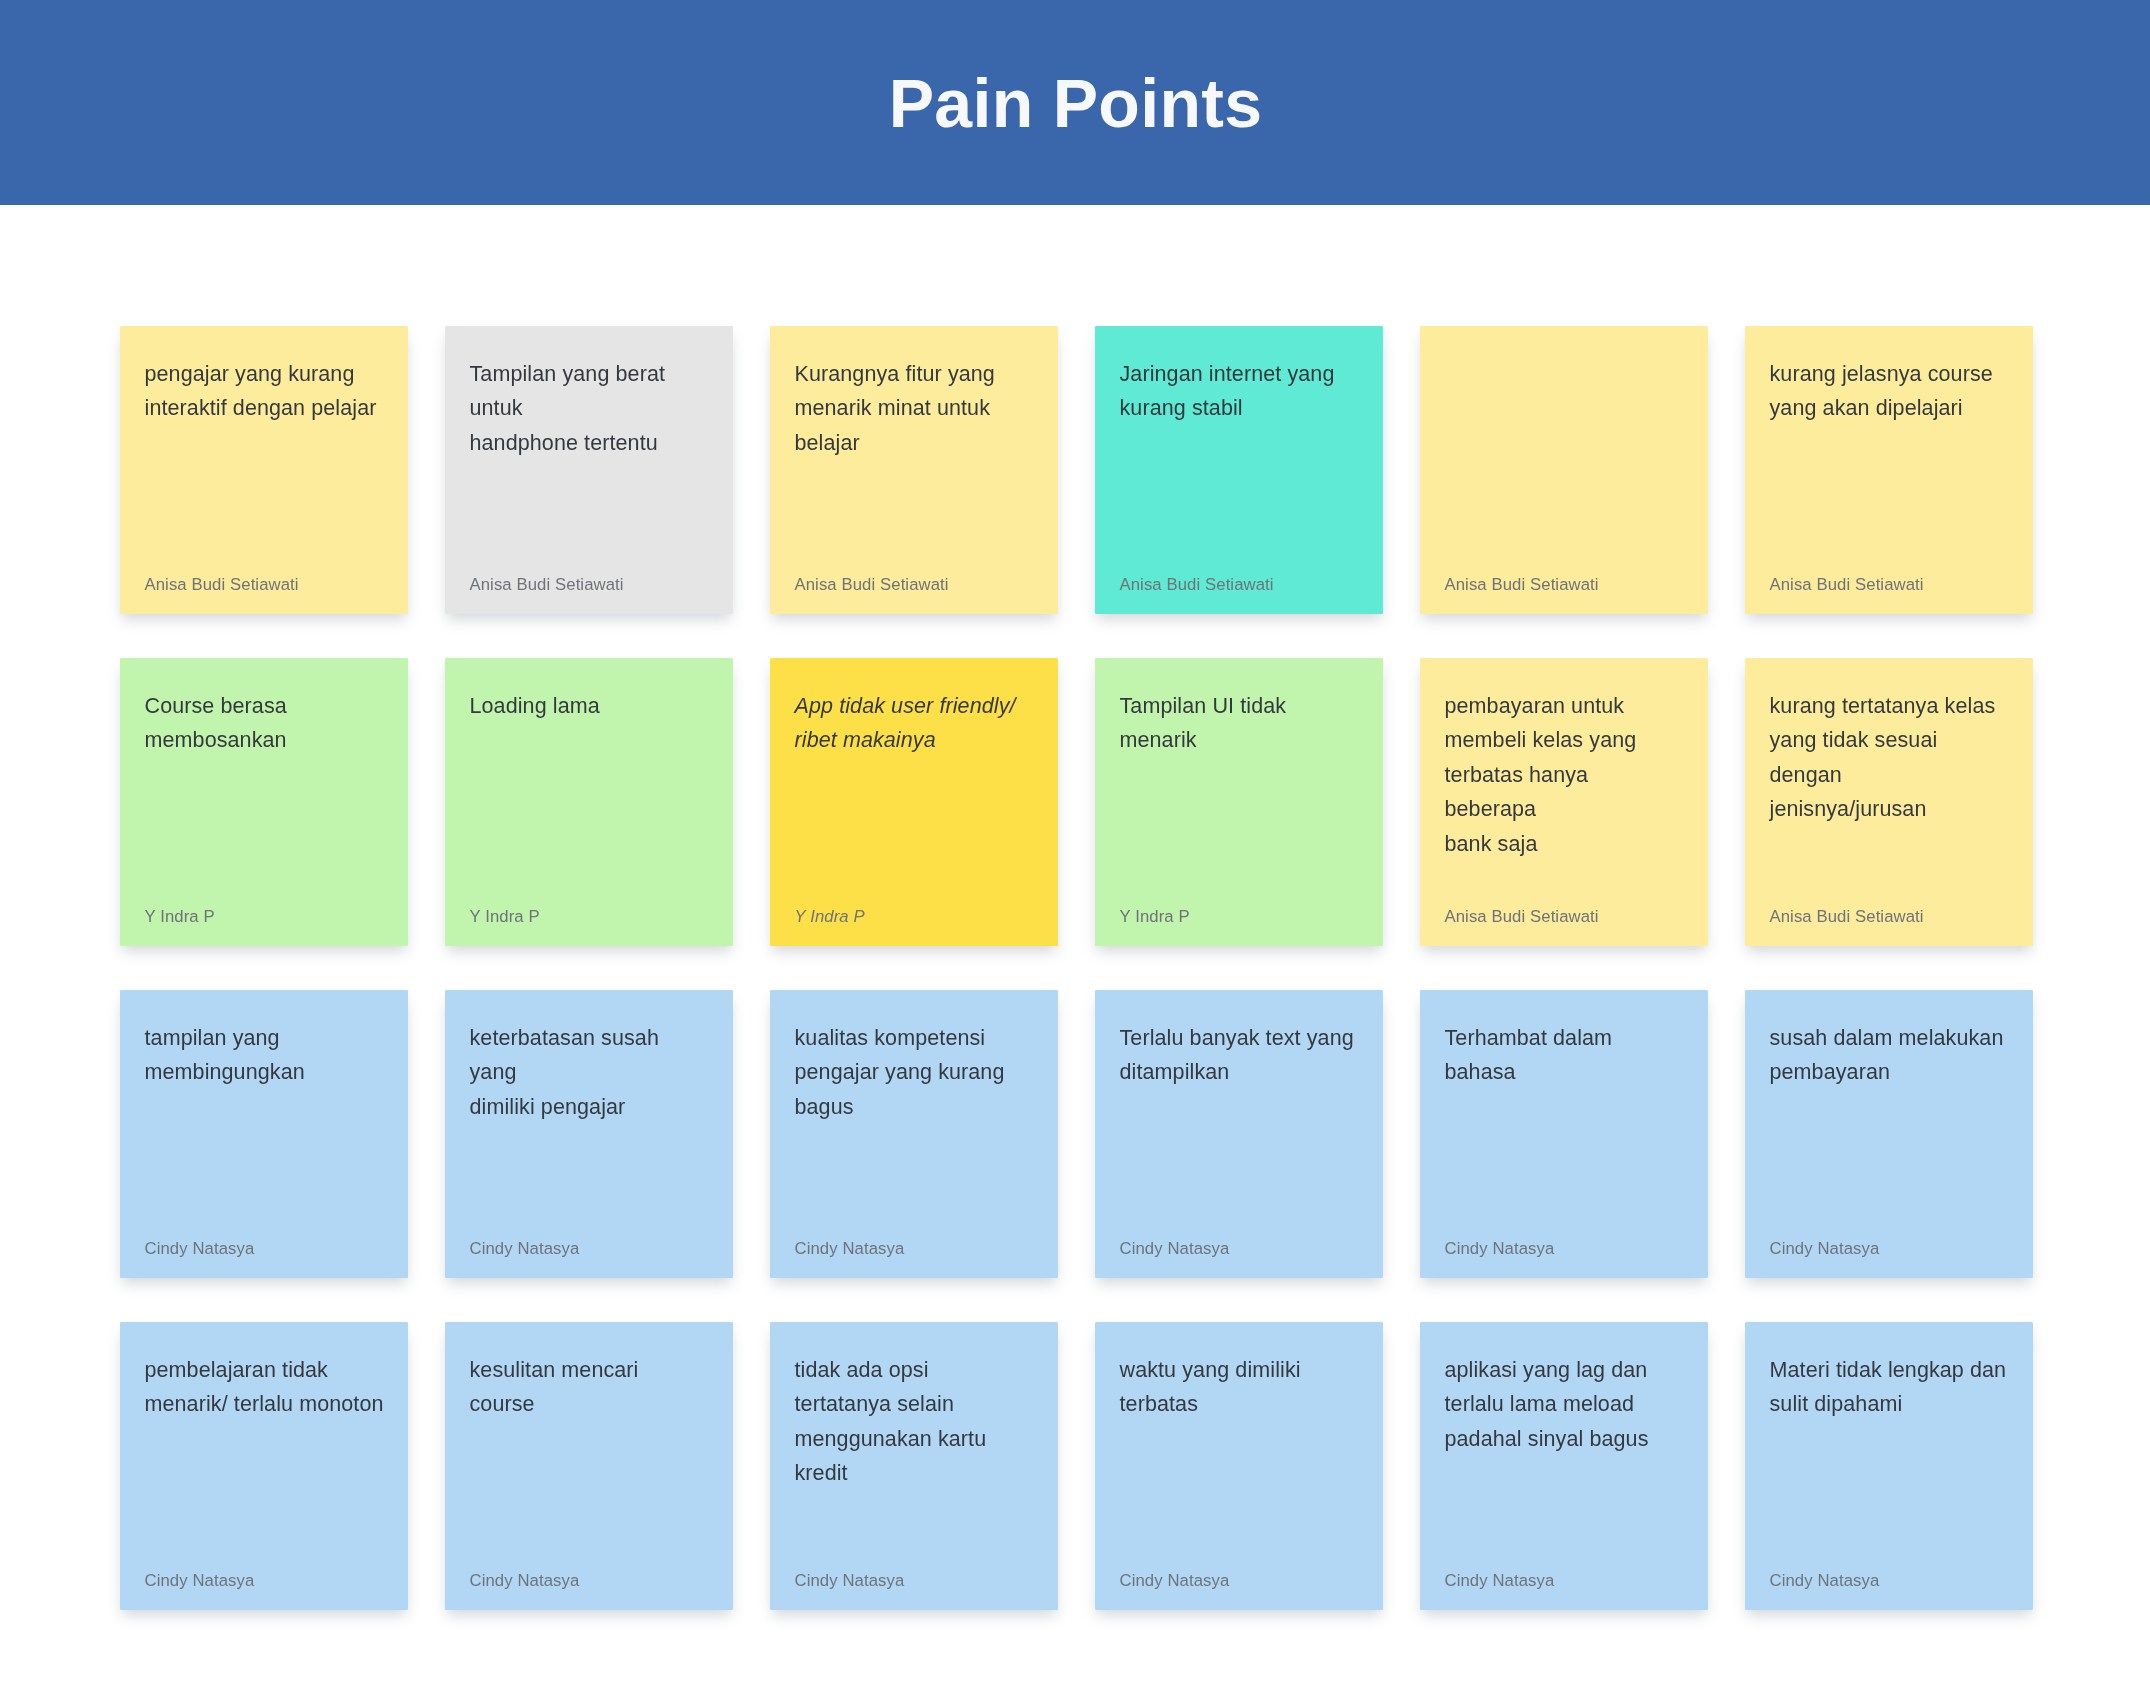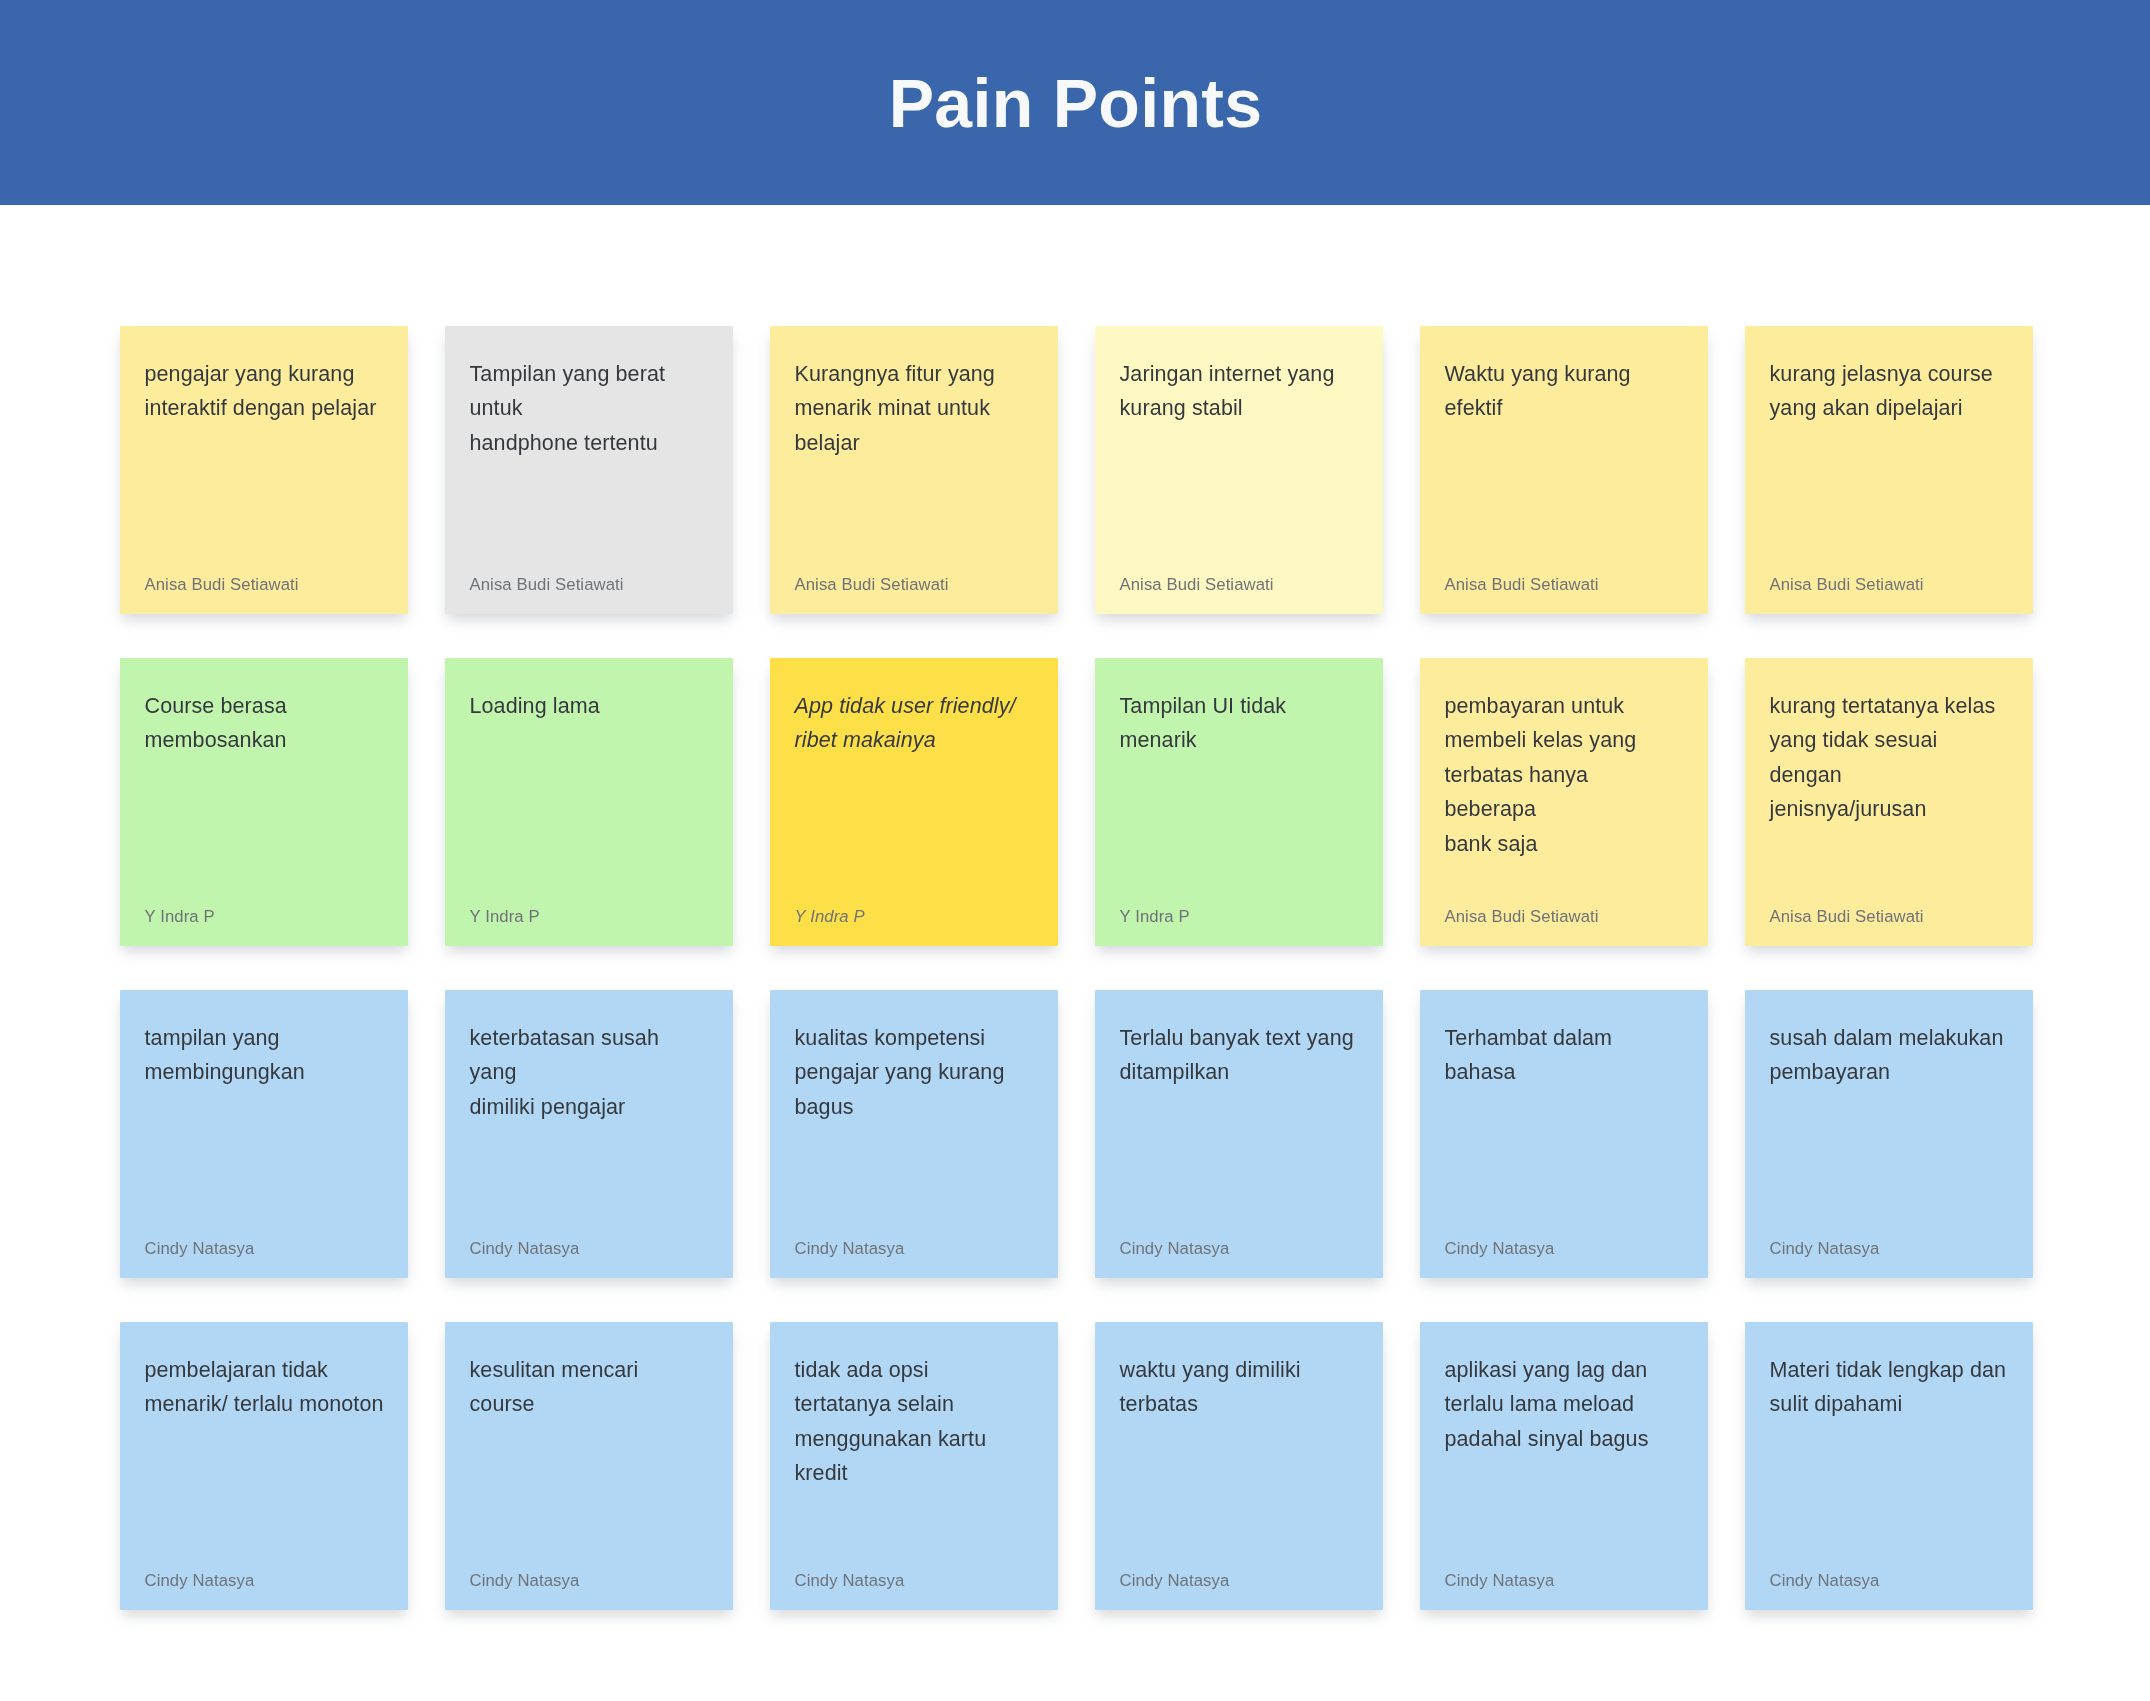--- a/index.html
+++ b/index.html
@@ -75,27 +75,26 @@
     <span class="note-text" style="color: rgb(53, 57, 62);">Tampilan yang berat untuk
 handphone tertentu</span>
     <span class="note-author" style="color: rgb(111, 115, 120);">Anisa Budi Setiawati</span>
   </div>
   <div class="note" style="background: rgb(252, 236, 156);">
     <span class="note-text" style="color: rgb(53, 57, 62);">Kurangnya fitur yang
 menarik minat untuk
 belajar</span>
     <span class="note-author" style="color: rgb(111, 115, 120);">Anisa Budi Setiawati</span>
   </div>
-  <div class="note" style="background: #fef9c3;">
+  <div class="note" style="background: #5eead4;">
     <span class="note-text" style="color: rgb(53, 57, 62);">Jaringan internet yang
 kurang stabil</span>
     <span class="note-author" style="color: rgb(111, 115, 120);">Anisa Budi Setiawati</span>
   </div>
   <div class="note" style="background: rgb(252, 236, 156);">
-    <span class="note-text" style="color: rgb(53, 57, 62);">Waktu yang kurang efektif</span>
     <span class="note-author" style="color: rgb(111, 115, 120);">Anisa Budi Setiawati</span>
   </div>
   <div class="note" style="background: rgb(252, 236, 156);">
     <span class="note-text" style="color: rgb(53, 57, 62);">kurang jelasnya course
 yang akan dipelajari</span>
     <span class="note-author" style="color: rgb(111, 115, 120);">Anisa Budi Setiawati</span>
   </div>
 
   <div class="note" style="background: rgb(193, 244, 173);">
     <span class="note-text" style="color: rgb(53, 57, 62);">Course berasa

